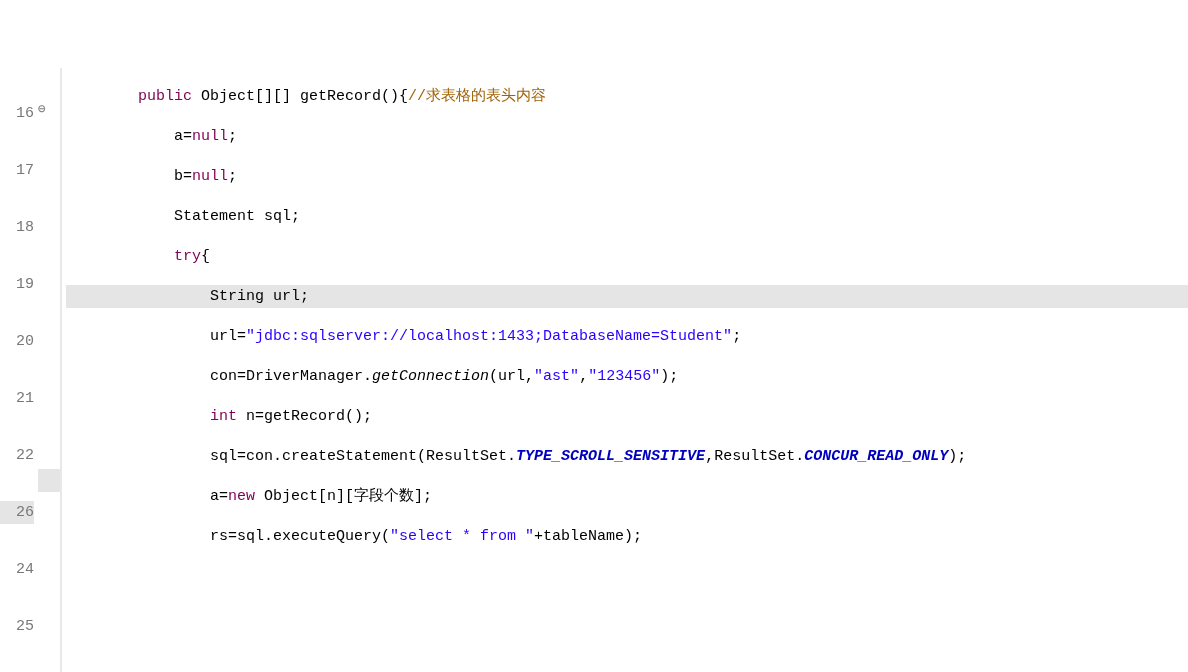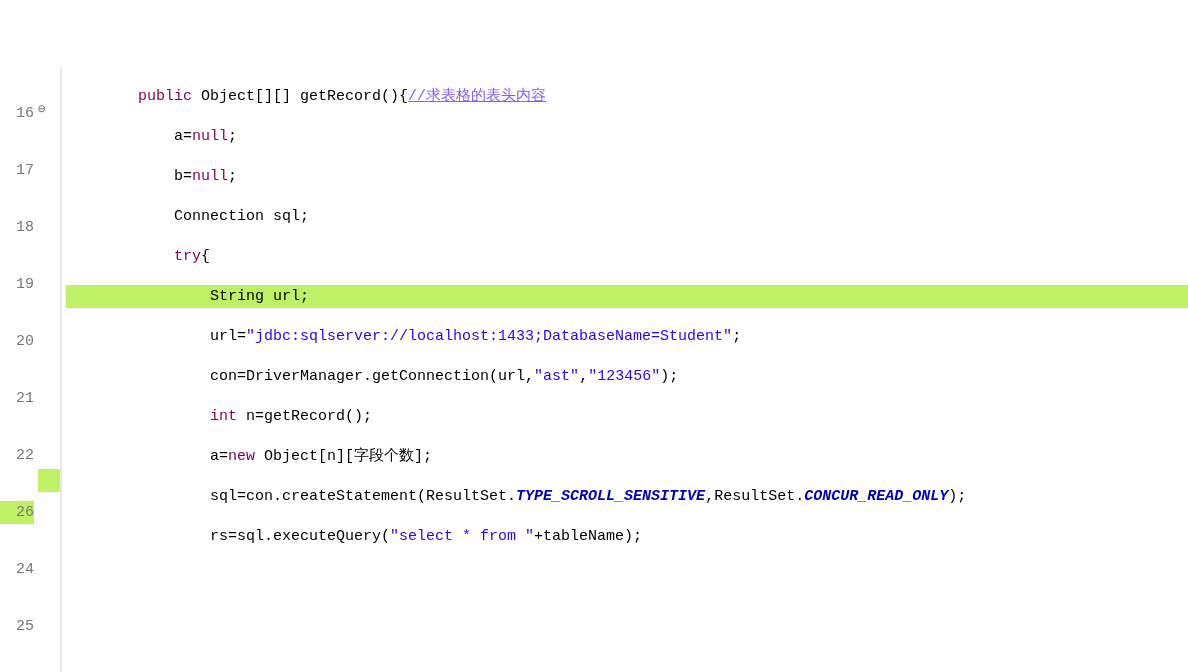--- a/index.html
+++ b/index.html
@@ -43,27 +43,27 @@
     }
     .code-area {
       flex: 1;
       padding-left: 4px;
     }
     .line {
       height: 23px;
       line-height: 23px;
     }
     .line-hl {
-      background: #bef264;
+      background: #e5e5e5;
     }
     .kw { color: #7f0055; font-weight: normal; }
     .str { color: #2a00ff; }
-    .comment { color: #8b5cf6; text-decoration: underline; }
+    .comment { color: #a16207; }
     .field-static { color: #0000c0; font-style: italic; font-weight: bold; }
-    .method-call { }
+    .method-call { font-style: italic; }
   </style>
 </head>
 <body>
 
 
 
 <div class="editor">
   <div class="gutter">
     <div class="line">16</div>
     <div class="line">17</div>
@@ -124,28 +124,28 @@
     
     
     
     
   </div>
   <div class="divider"></div>
   <div class="code-area">
 <div class="line"><span>        </span><span class="kw">public</span><span> </span><span>Object[][] getRecord(){</span><span class="comment">//求表格的表头内容</span></div>
 <div class="line"><span>            </span><span>a=</span><span class="kw">null</span><span>;</span></div>
 <div class="line"><span>            </span><span>b=</span><span class="kw">null</span><span>;</span></div>
-<div class="line"><span>            </span><span>Connection sql;</span></div>
+<div class="line"><span>            </span><span>Statement sql;</span></div>
 <div class="line"><span>            </span><span class="kw">try</span><span>{</span></div>
 <div class="line line-hl"><span>                </span><span>String url;</span></div>
 <div class="line"><span>                </span><span>url=</span><span class="str">"jdbc:sqlserver://localhost:1433;DatabaseName=Student"</span><span>;</span></div>
 <div class="line"><span>                </span><span>con=DriverManager.</span><span class="method-call">getConnection</span><span>(url,</span><span class="str">"ast"</span><span>,</span><span class="str">"123456"</span><span>);</span></div>
 <div class="line"><span>                </span><span class="kw">int</span><span> n=getRecord();</span></div>
+<div class="line"><span>                </span><span>sql=con.createStatement(ResultSet.</span><span class="field-static">TYPE_SCROLL_SENSITIVE</span><span>,ResultSet.</span><span class="field-static">CONCUR_READ_ONLY</span><span>);</span></div>
 <div class="line"><span>                </span><span>a=</span><span class="kw">new</span><span> Object[n][字段个数];</span></div>
-<div class="line"><span>                </span><span>sql=con.createStatement(ResultSet.</span><span class="field-static">TYPE_SCROLL_SENSITIVE</span><span>,ResultSet.</span><span class="field-static">CONCUR_READ_ONLY</span><span>);</span></div>
 <div class="line"><span>                </span><span>rs=sql.executeQuery(</span><span class="str">"select * from "</span><span>+tableName);</span></div>
 
 
 
 
 
 
 
 
 

